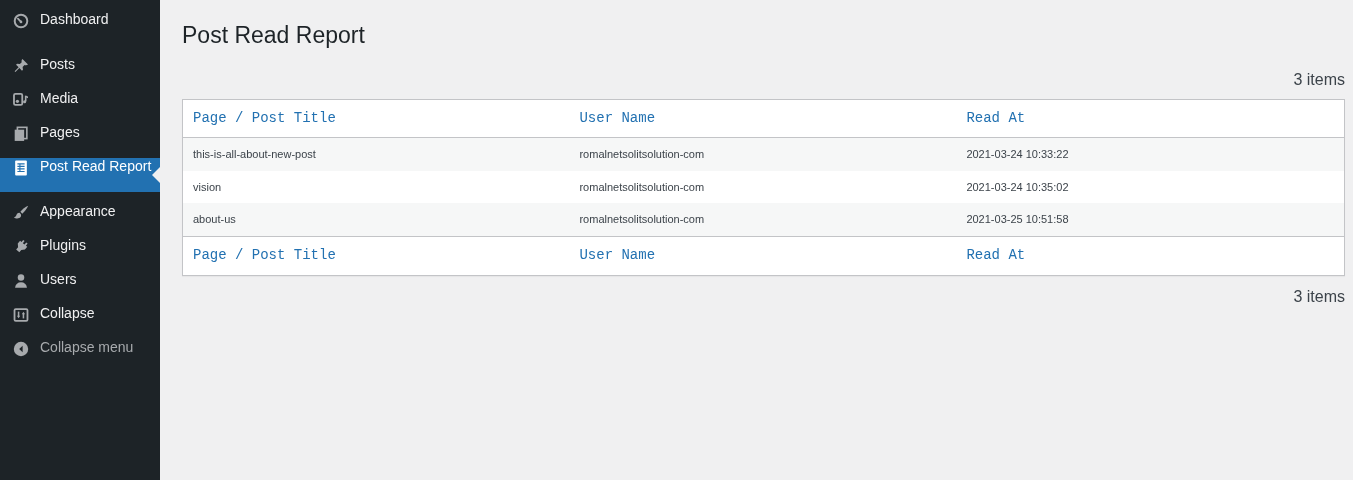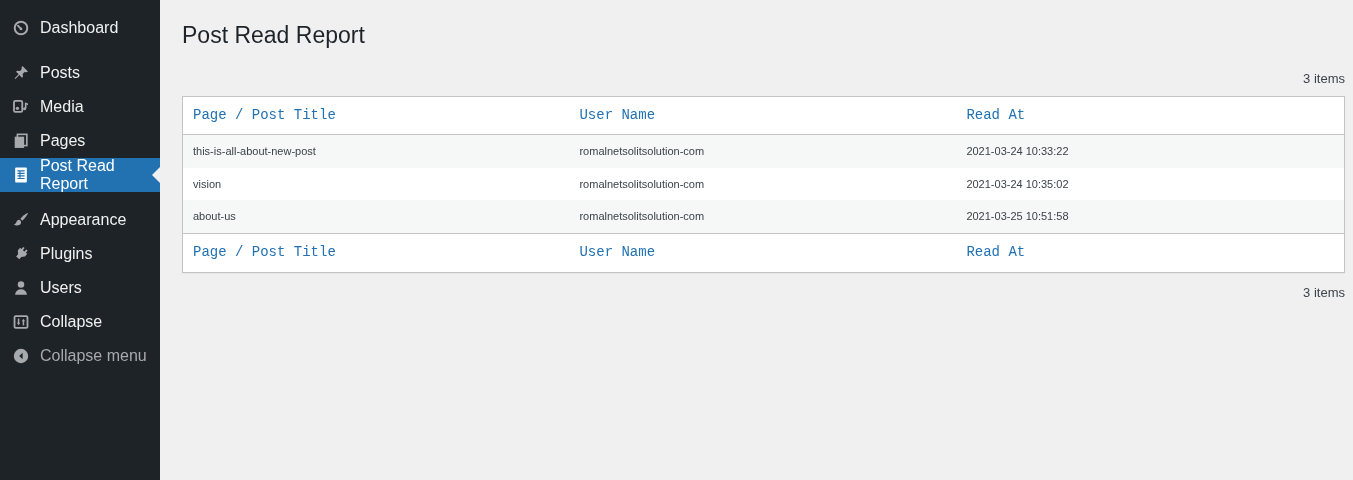--- a/index.html
+++ b/index.html
@@ -22,22 +22,22 @@
     -webkit-font-smoothing:antialiased;
   }
 
   
   .sidebar{
     position:absolute;left:0;top:0;width:160px;height:480px;
     background:var(--sidebar-bg);
   }
   .admin-menu{list-style:none;margin:0;padding:11px 0 0;}
   .menu-item{
-    position:relative;display:flex;align-items:center;
-    height:34px;color:var(--menu-text);font-size:16px;cursor:pointer;
+    position:relative;display:flex;align-items:flex-start;
+    height:34px;color:var(--menu-text);font-size:14px;cursor:pointer;
   }
   .menu-item .icon{
     width:20px;height:20px;margin:0 9px 0 11px;flex:none;
     color:var(--icon-gray);display:flex;align-items:center;justify-content:center;
   }
   .menu-item .icon svg{width:18px;height:18px;display:block;}
   .group-start{margin-top:11px;}
   .menu-item.active{background:var(--accent);color:#fff;}
   .menu-item.active .icon{color:#fff;}
   .menu-item.active::after{
@@ -48,21 +48,21 @@
   .menu-item.collapse{color:var(--icon-gray);}
 
   
   .content{position:absolute;left:160px;top:0;width:1193px;padding:0 8px 0 22px;}
   .page-title{
     font-size:23px;font-weight:400;color:#1d2327;
     margin:0;padding:21px 0 0;line-height:1.3;
   }
   .tablenav{
     display:flex;justify-content:flex-end;align-items:center;
-    font-size:13px;color:var(--text);
+    font-size:16px;color:var(--text);
   }
   .tablenav.top{margin:20px 0 10px;}
   .tablenav.bottom{margin:12px 0 0;}
 
   table.list-table{
     width:100%;border-collapse:collapse;background:#fff;
     border:1px solid var(--border);
     box-shadow:0 1px 1px rgba(0,0,0,.04);
     table-layout:fixed;
   }

